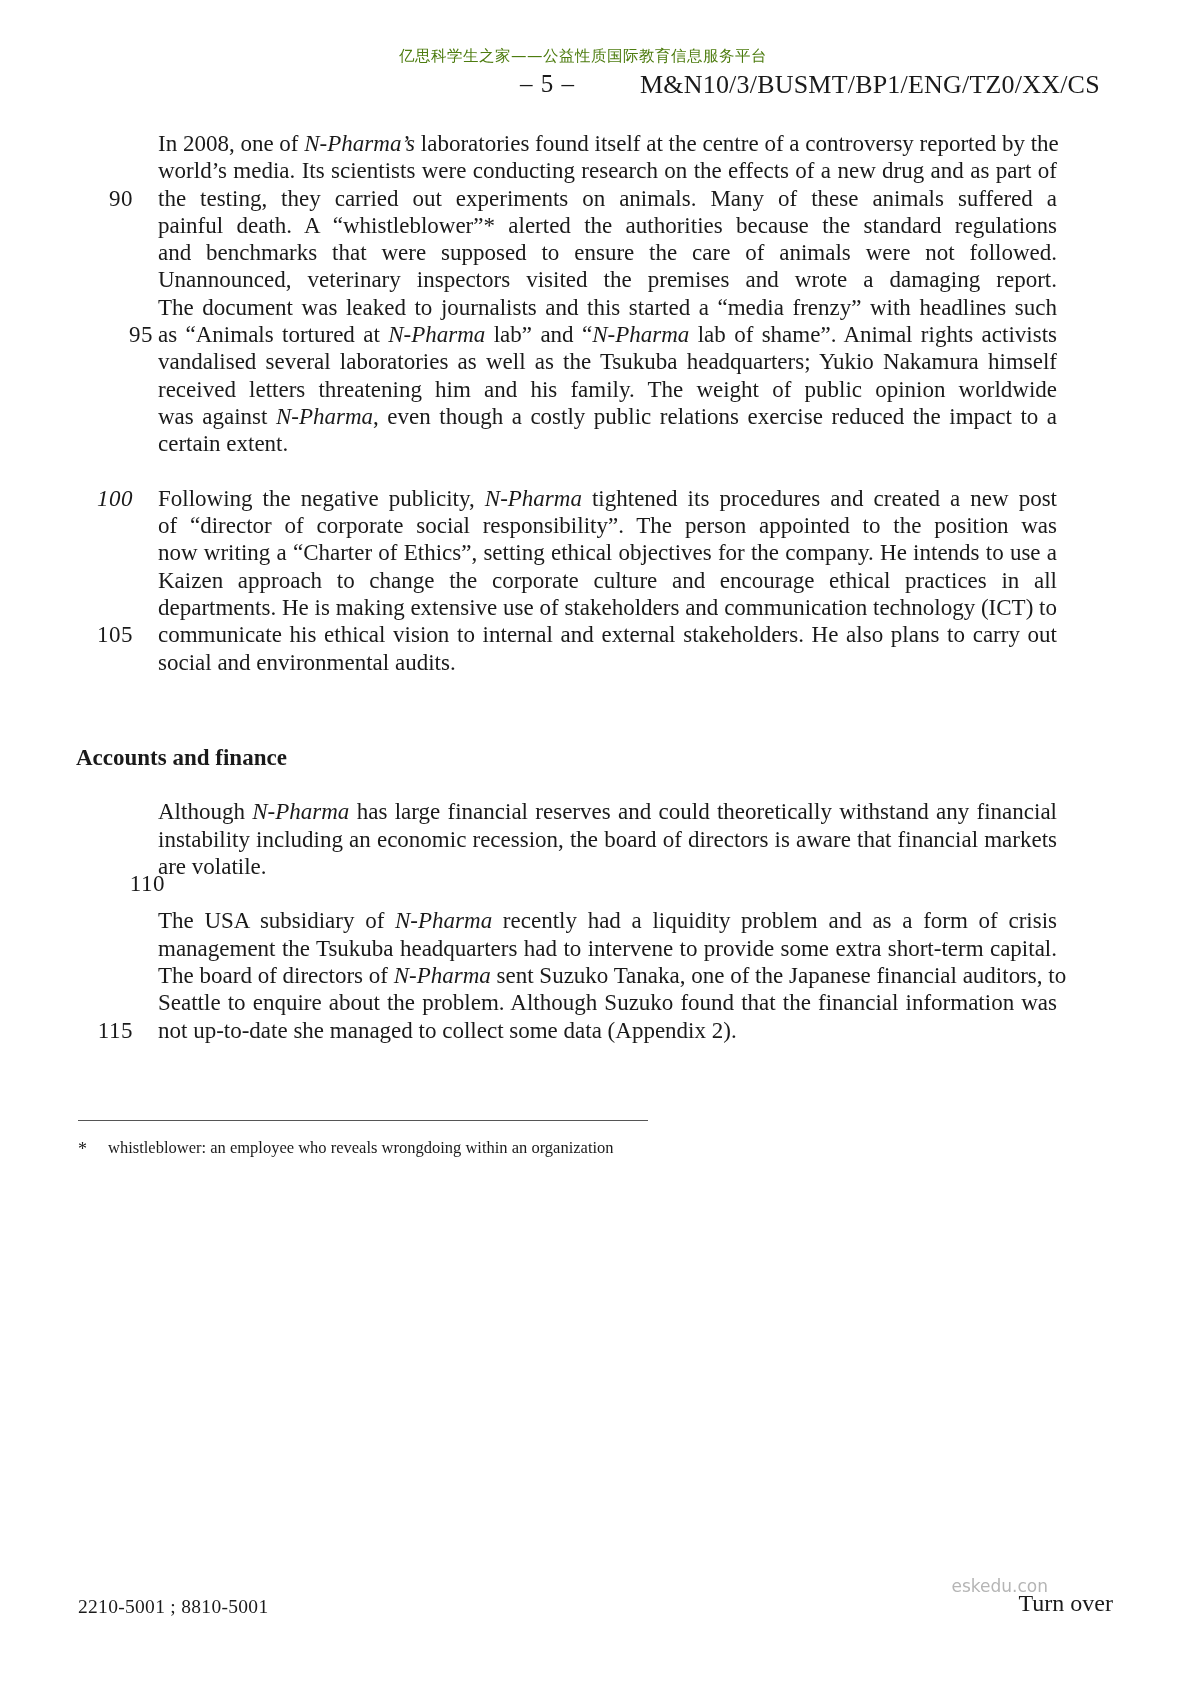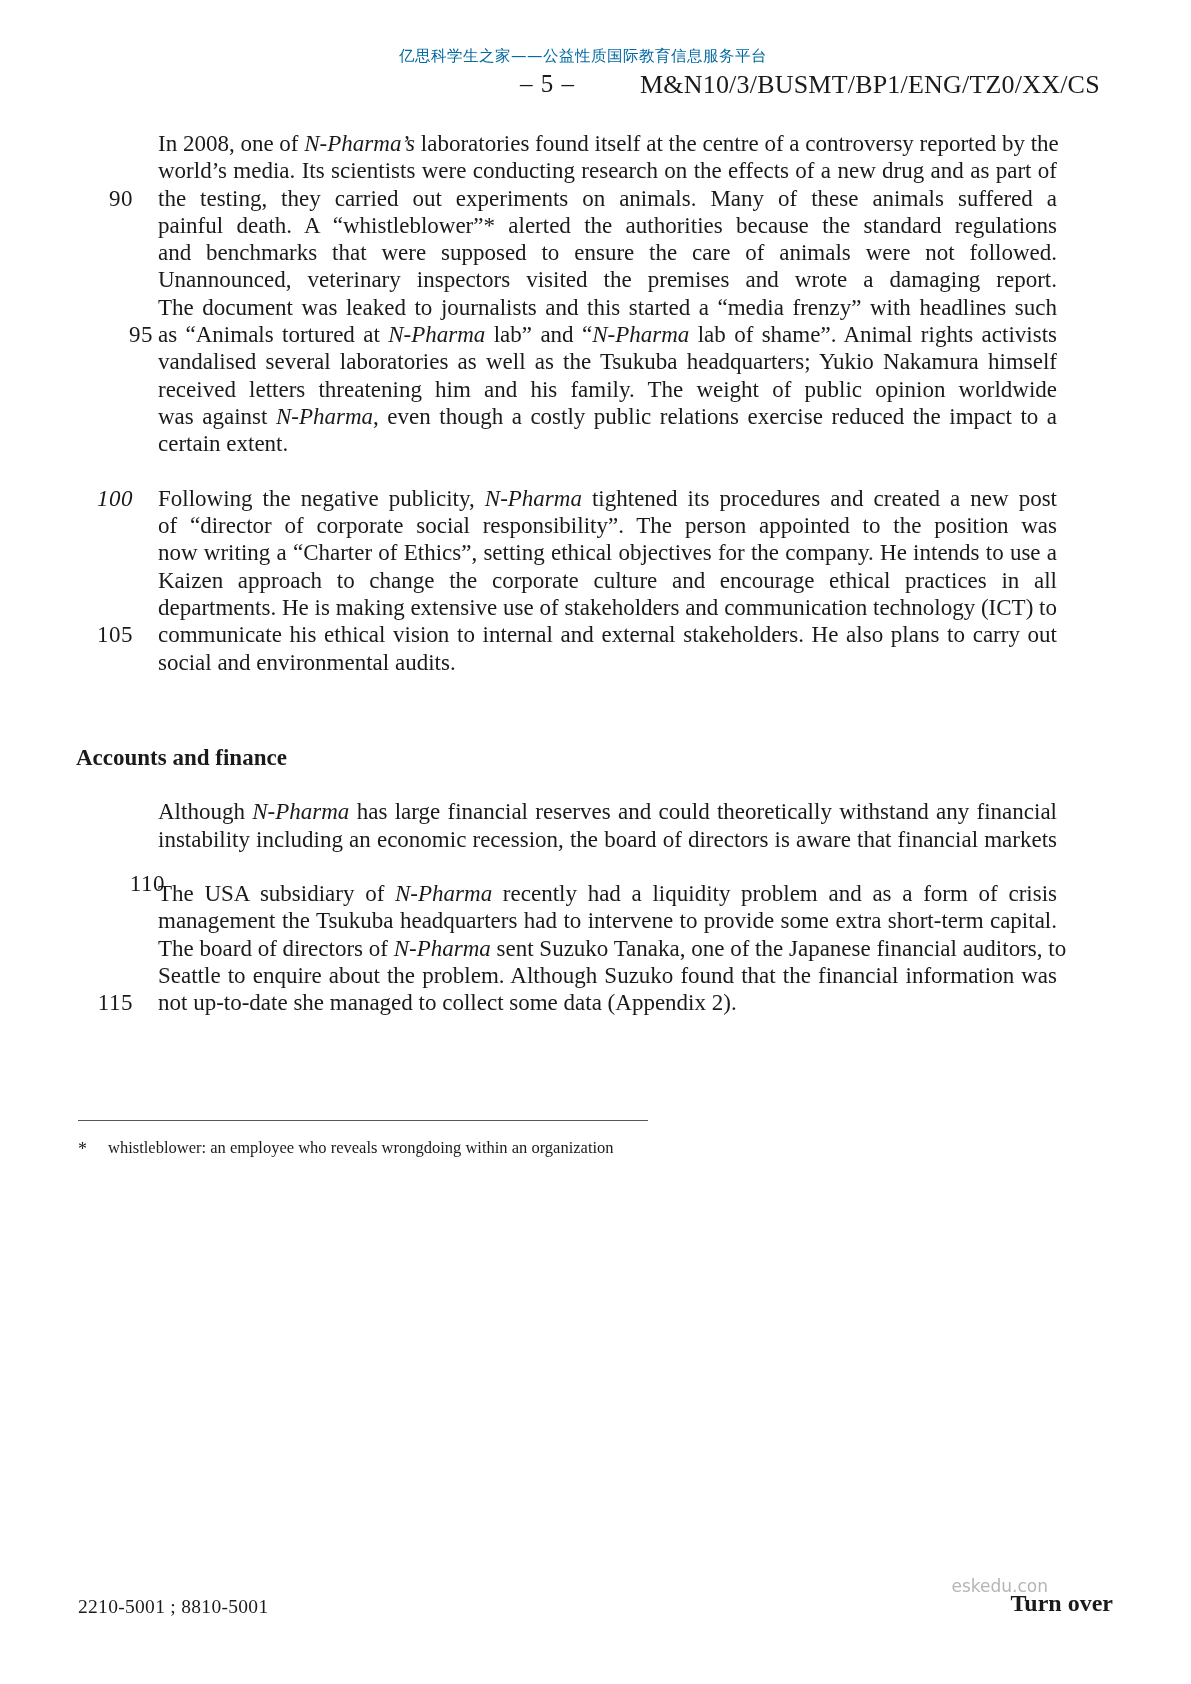--- a/index.html
+++ b/index.html
@@ -24,21 +24,21 @@
   .watermark-top {
     position: absolute;
     top: 46px;
     left: 0;
     width: 1191px;
     text-align: center;
     padding-right: 25px;
     box-sizing: border-box;
     font-family: "DejaVu Sans", "Liberation Sans", sans-serif;
     font-size: 15.5px;
-    color: #0369a1;
+    color: #4d7c0f;
     letter-spacing: 0.5px;
     white-space: nowrap;
   }
   .header-row {
     position: absolute;
     top: 70px;
     left: 0;
     width: 1191px;
     height: 38px;
   }
@@ -149,21 +149,21 @@
     top: 52px;
     font-size: 19.5px;
     letter-spacing: 0.3px;
     white-space: nowrap;
   }
   .footer-turnover {
     position: absolute;
     right: 78px;
     top: 46px;
     font-size: 24px;
-    font-weight: bold;
+    font-weight: normal;
     white-space: nowrap;
   }
   .watermark-bottom {
     position: absolute;
     right: 143px;
     top: 32px;
     font-family: "DejaVu Sans", "Liberation Sans", sans-serif;
     font-size: 17px;
     color: #b5b5b5;
     white-space: nowrap;
@@ -213,20 +213,21 @@
     </div>
 
     <div class="section-head">Accounts and finance</div>
 
     <div class="spacer-small"></div>
 
     <div class="para">
       <span class="lineno" style="top:72px;padding-left:32px;">110</span>
       <span class="line">Although <em class="ital">N-Pharma</em> has large financial reserves and could theoretically withstand any financial</span>
       <span class="line">instability including an economic recession, the board of directors is aware that financial markets</span>
+      <span class="line end">are volatile.</span>
     </div>
 
     <div class="para">
       <span class="lineno" style="top:109.2px;text-align:right;">115</span>
       <span class="line">The USA subsidiary of <em class="ital">N-Pharma</em> recently had a liquidity problem and as a form of crisis</span>
       <span class="line">management the Tsukuba headquarters had to intervene to provide some extra short-term capital.</span>
       <span class="line">The board of directors of <em class="ital">N-Pharma</em> sent Suzuko Tanaka, one of the Japanese financial auditors, to</span>
       <span class="line">Seattle to enquire about the problem.  Although Suzuko found that the financial information was</span>
       <span class="line end">not up-to-date she managed to collect some data (Appendix 2).</span>
     </div>

